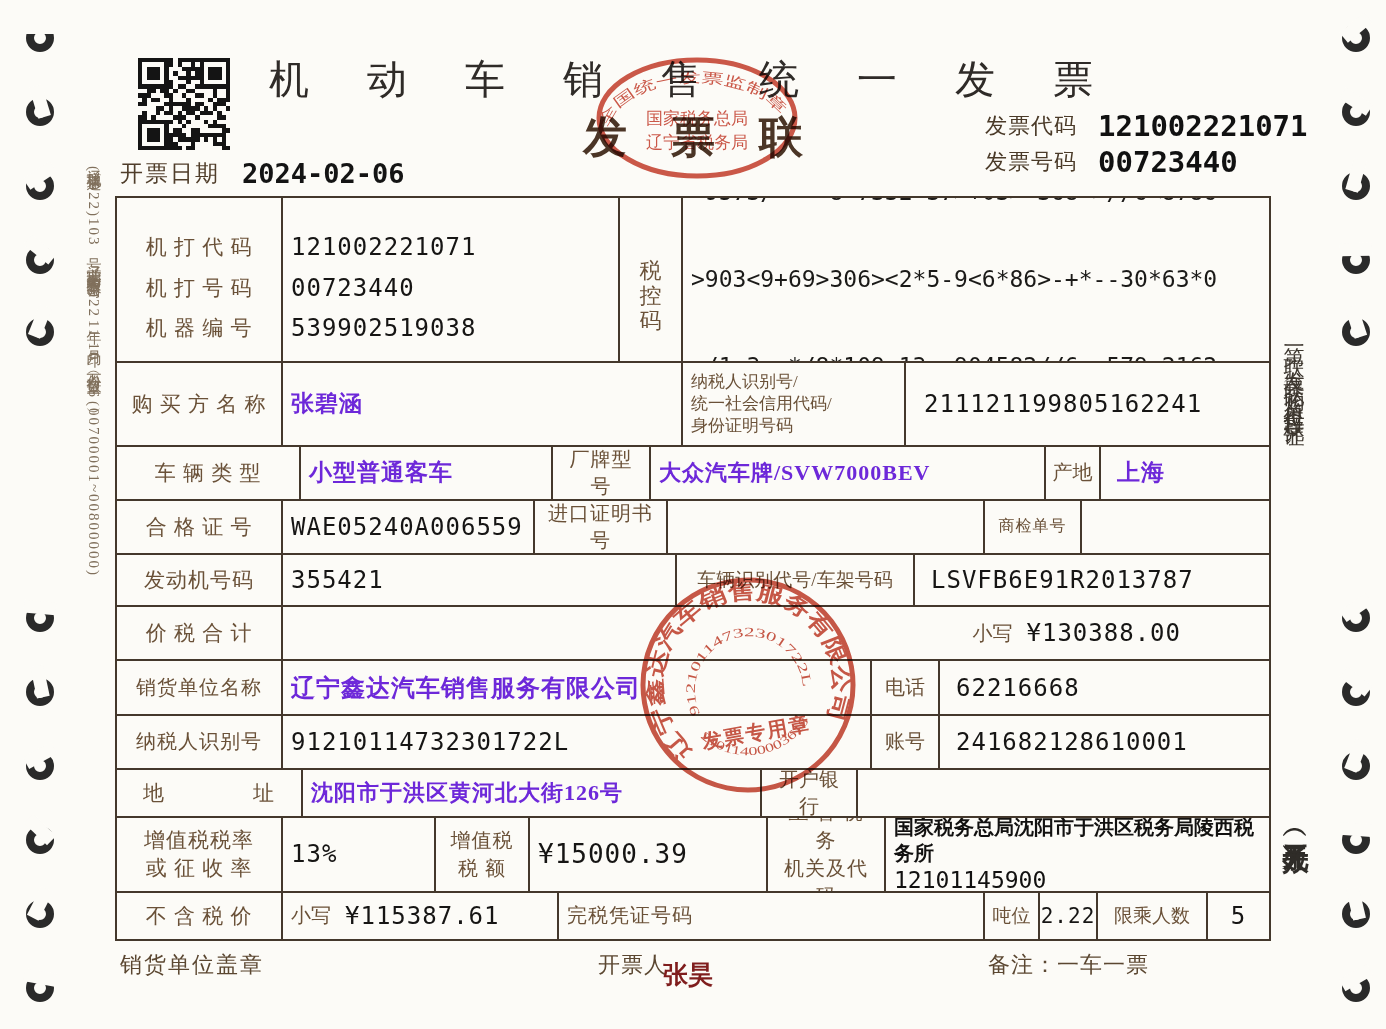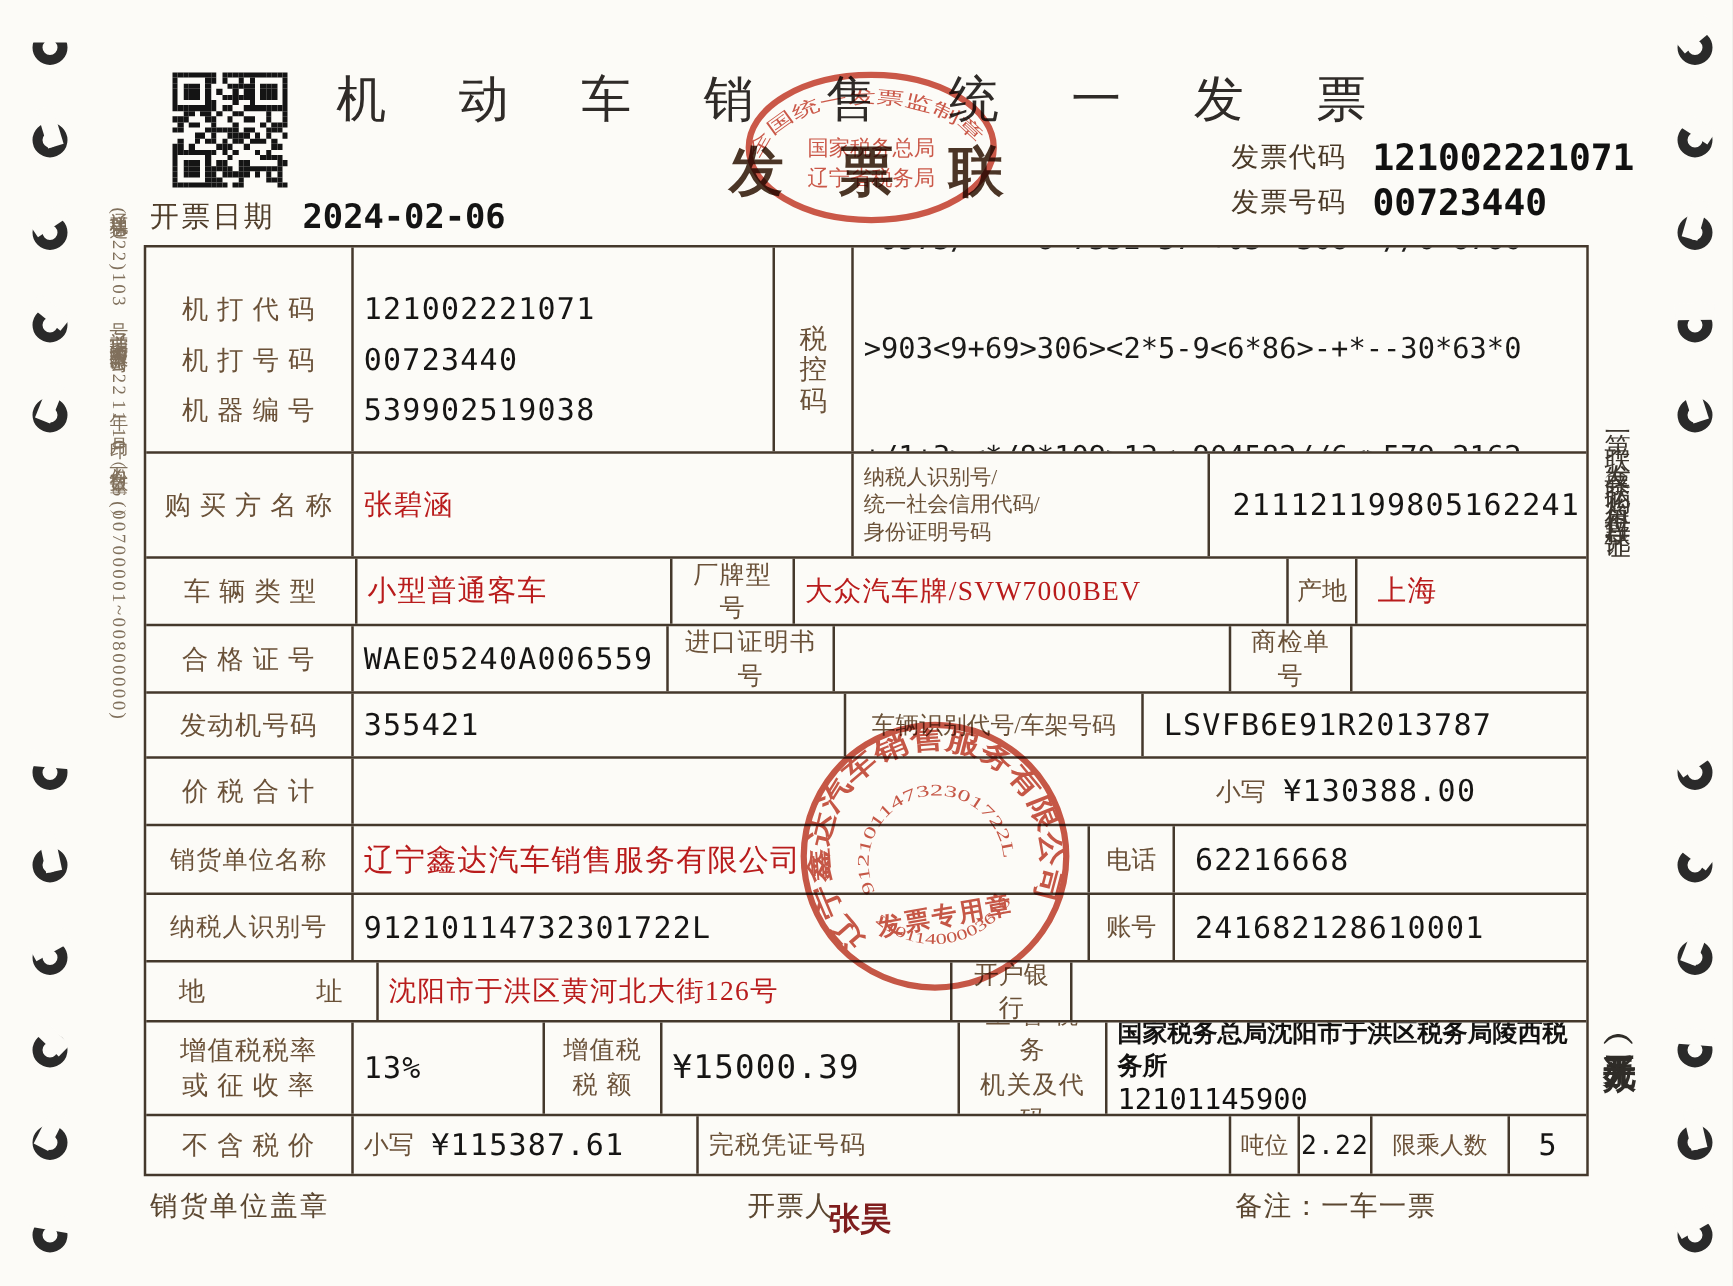--- a/index.html
+++ b/index.html
@@ -36,21 +36,21 @@
   .row{display:flex;border-bottom:2px solid var(--line);box-sizing:border-box;}
   .row:last-child{border-bottom:none;}
   .cell{border-right:2px solid var(--line);box-sizing:border-box;display:flex;
     align-items:center;padding:0 8px;overflow:hidden;}
   .cell.last{border-right:none;flex:1;}
   .lbl{font-size:21px;color:var(--lbl);letter-spacing:1px;}
   .lblc{justify-content:center;text-align:center;}
   .lbl2{flex-direction:column;justify-content:center;line-height:28px;}
   .val{font-family:"DejaVu Sans Mono","Liberation Mono",monospace;
     font-size:24px;color:var(--ink);letter-spacing:1px;}
-  .cjkval{font-size:23px;color:#b91c1c;font-weight:400;letter-spacing:1px;}
+  .cjkval{font-size:23px;color:#6d28d9;font-weight:700;letter-spacing:1px;}
   .stack3{flex-direction:column;align-items:flex-start;justify-content:space-evenly;padding-top:22px;padding-bottom:6px;}
   .stack3.ctr{align-items:center;}
   .taxctrl{writing-mode:vertical-rl;text-orientation:upright;letter-spacing:26px;
     font-size:22px;color:var(--lbl);margin:auto;}
   .tcc{font-family:"DejaVu Sans Mono","Liberation Mono",monospace;font-size:23px;
     line-height:29px;color:#1b1a18;white-space:pre;}
   .idlbl{font-size:17px;line-height:22px;color:var(--lbl);}
   .smalllbl{font-size:20px;color:var(--lbl);margin-right:14px;}
   .words{font-size:25px;font-weight:700;color:#121110;letter-spacing:2px;}
   .authname{font-size:20px;color:#121110;font-weight:700;line-height:26px;}
@@ -385,34 +385,34 @@
       </div>
     </div>
 
     <div class="row" style="height:85px">
       <div class="cell lblc" style="width:166px">
           <span class="lbl">购 买 方 名 称</span>
         </div>
       <div class="cell" style="width:400px">
           <span class="cjkval">张碧涵</span>
         </div>
-      <div class="cell" style="width:285px">
+      <div class="cell" style="width:223px">
         <div class="idlbl">
           <div>纳税人识别号/</div>
           <div>统一社会信用代码/</div>
           <div>身份证明号码</div>
         </div>
       </div>
       <div class="cell last" style="padding-left:18px">
           <span class="val">211121199805162241</span>
         </div>
     </div>
 
     <div class="row" style="height:54px">
-      <div class="cell lblc" style="width:169px">
+      <div class="cell lblc" style="width:184px">
           <span class="lbl">车 辆 类 型</span>
         </div>
       <div class="cell" style="width:252px">
           <span class="cjkval">小型普通客车</span>
         </div>
       <div class="cell lblc" style="width:98px">
           <span class="lbl" style="font-size:20px">厂牌型号</span>
         </div>
       <div class="cell" style="width:395px">
           <span class="cjkval" style="font-size:22px">大众汽车牌/SVW7000BEV</span>
@@ -432,21 +432,21 @@
       <div class="cell" style="width:252px">
           <span class="val">WAE05240A006559</span>
         </div>
       <div class="cell lblc" style="width:133px">
           <span class="lbl" style="font-size:20px">进口证明书号</span>
         </div>
       <div class="cell" style="width:317px">
           <span class="val"></span>
         </div>
       <div class="cell lblc" style="width:97px">
-          <span class="lbl" style="font-size:20px">商检单号</span>
+          <span class="lbl" style="font-size:16px">商检单号</span>
         </div>
       <div class="cell last">
           <span class="val"></span>
         </div>
     </div>
 
     <div class="row" style="height:53px">
       <div class="cell lblc" style="width:166px">
           <span class="lbl">发动机号码</span>
         </div>

